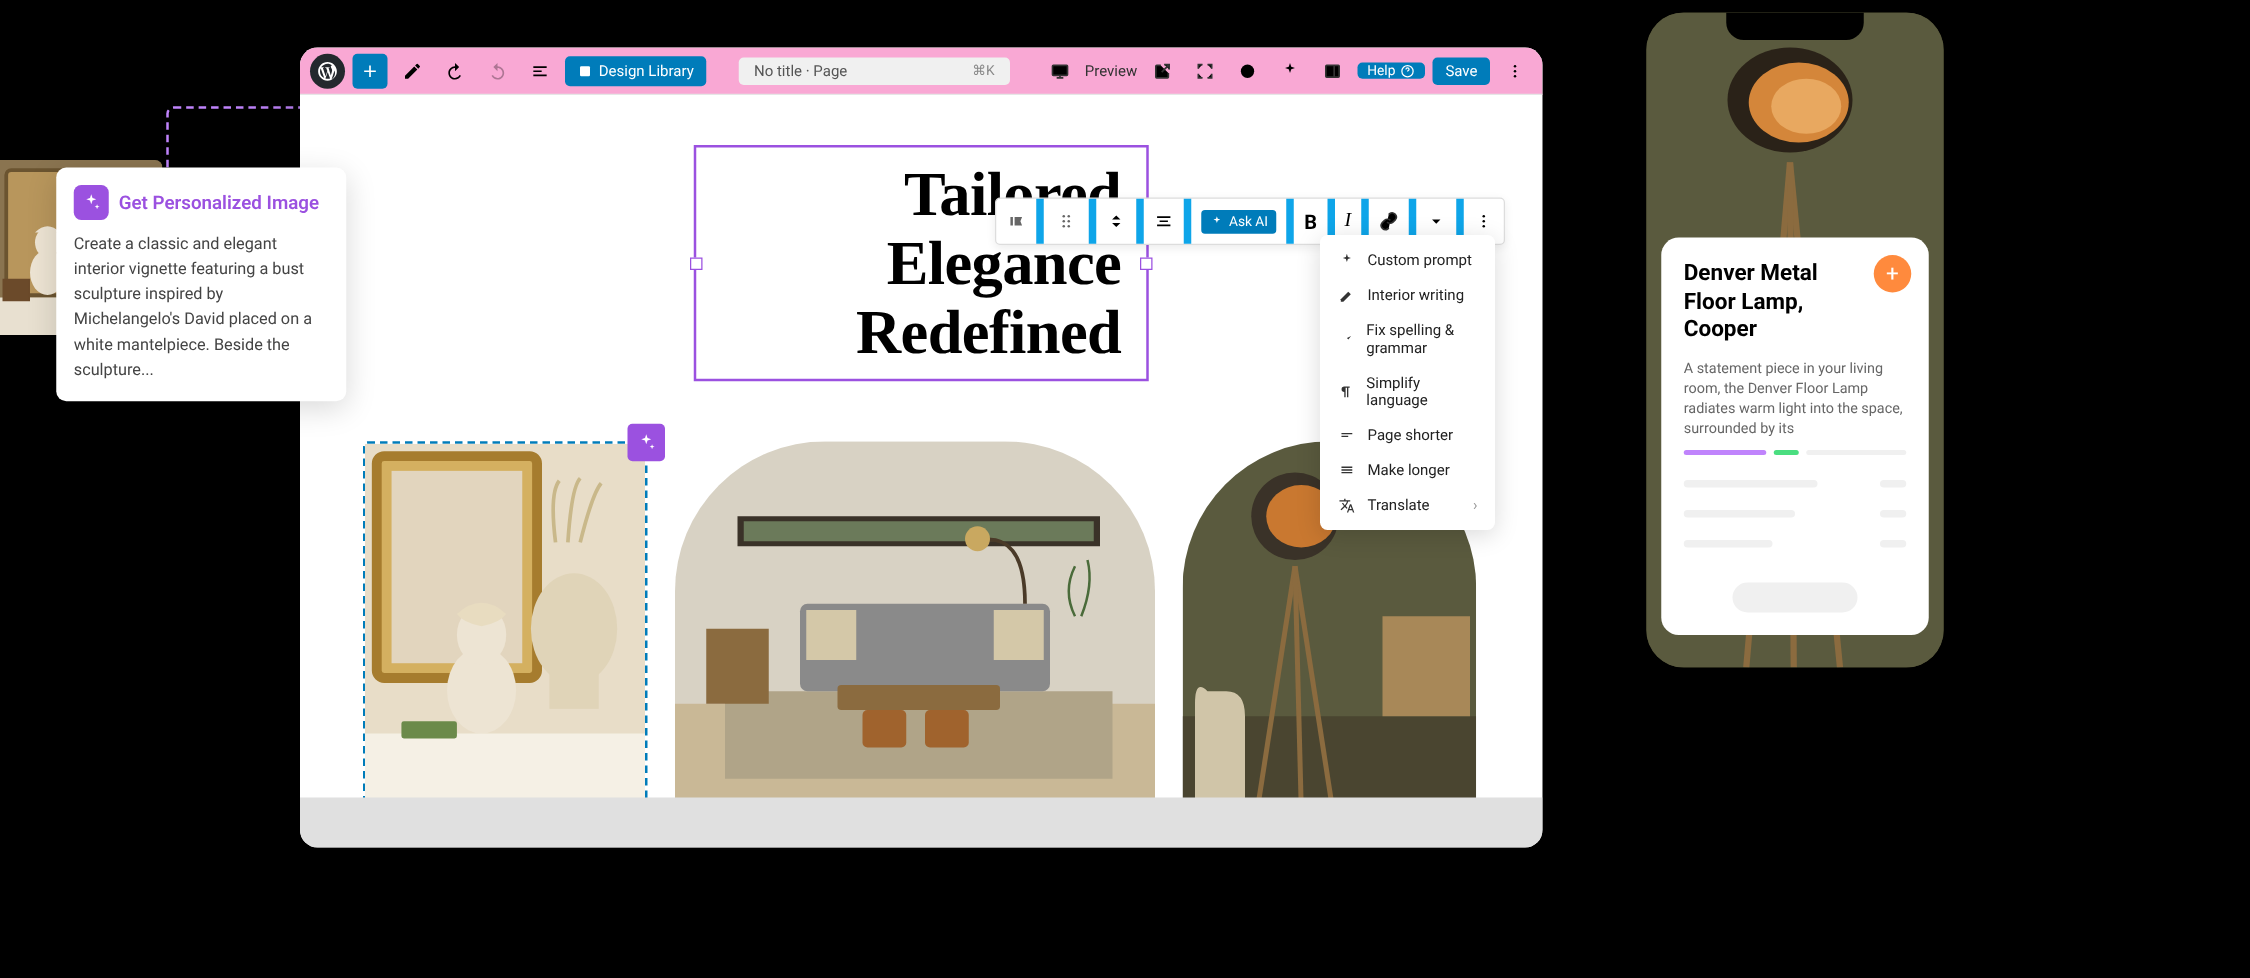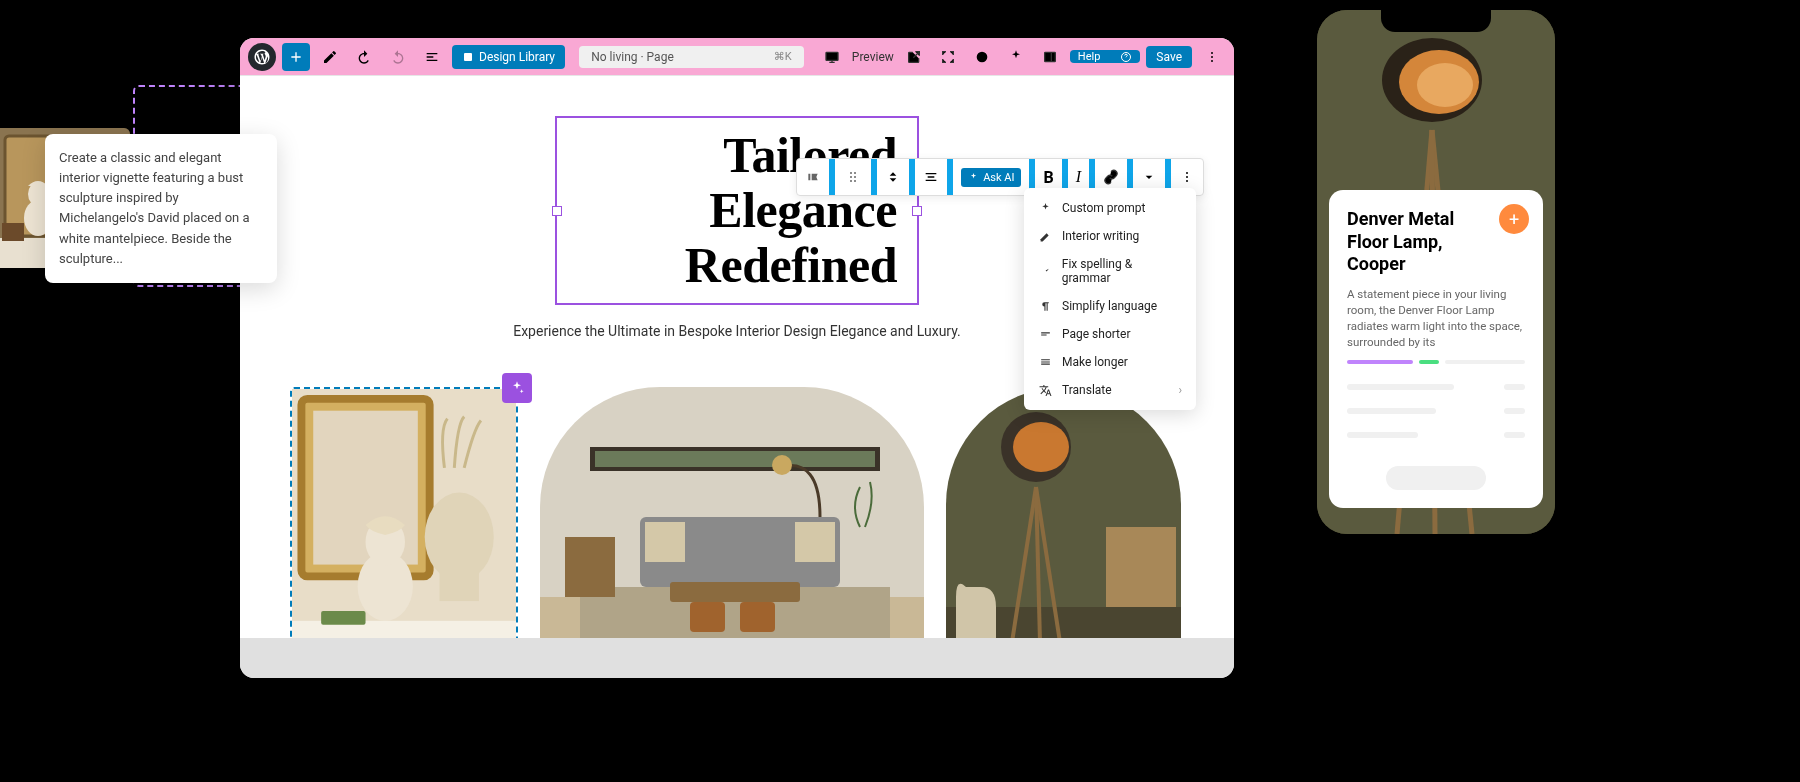--- a/index.html
+++ b/index.html
@@ -80,21 +80,21 @@
 .title-pill .kbd { font-size: 11px; color: #888; }
 .preview-txt { font-size: 12px; color: #333; }
 .help-btn {
   background: #007cba;
   color: #fff;
   padding: 0 8px;
   border-radius: 4px;
   font-size: 11px;
   display: flex;
   align-items: center;
-  gap: 20px;
+  gap: 4px;
 }
 .save-btn {
   background: #007cba;
   color: #fff;
   padding: 4px 10px;
   border-radius: 4px;
   font-size: 12px;
 }
 .canvas {
   padding: 40px 50px 0;
@@ -191,21 +191,21 @@
   border-radius: 3px;
   font-size: 11px;
   display: flex;
   align-items: center;
   gap: 4px;
 }
 .ctx-menu {
   position: absolute;
   right: 38px;
   top: 150px;
-  width: 172px;
+  width: 140px;
   background: #fff;
   border-radius: 6px;
   box-shadow: 0 4px 20px rgba(0,0,0,0.15);
   padding: 6px 0;
   z-index: 20;
 }
 .ctx-item {
   display: flex;
   align-items: center;
   gap: 10px;
@@ -392,20 +392,28 @@
     <path d="M75 40 Q73 20 78 15 M80 40 Q82 18 85 14 M85 40 Q90 20 93 16" stroke="#c9b88a" stroke-width="2" fill="none"></path>
     <ellipse cx="82" cy="70" rx="16" ry="22" fill="#d4c5a0"></ellipse>
     <rect x="0" y="110" width="130" height="30" fill="#e8e0d0"></rect>
     <rect x="2" y="95" width="22" height="18" fill="#6b4a2a"></rect>
     <rect x="100" y="95" width="18" height="16" fill="#5a3f28"></rect>
   </svg>
 </div>
 
 <div class="popup-wrap">
   <div class="popup">
+    <div class="popup-head">
+      <div class="popup-ico">
+        <svg class="ic" viewBox="0 0 24 24">
+            <path d="M12 2l1.5 4.5L18 8l-4.5 1.5L12 14l-1.5-4.5L6 8l4.5-1.5zM19 14l.8 2.2L22 17l-2.2.8L19 20l-.8-2.2L16 17l2.2-.8z"></path>
+          </svg>
+      </div>
+      <div class="popup-title">Get Personalized Image</div>
+    </div>
     <div class="popup-body">Create a classic and elegant interior vignette featuring a bust sculpture inspired by Michelangelo's David placed on a white mantelpiece. Beside the sculpture...</div>
   </div>
 </div>
 
 <div class="editor-window">
 
   <div class="toolbar">
     <div class="wp-logo">
       <svg viewBox="0 0 24 24" width="18" height="18" fill="#fff">
           <path d="M12 2C6.5 2 2 6.5 2 12s4.5 10 10 10 10-4.5 10-10S17.5 2 12 2zm-8 10c0-1.2.3-2.3.7-3.3l3.8 10.4C5.3 17.7 4 15 4 12zm8 8c-.8 0-1.5-.1-2.2-.3l2.4-7 2.5 6.8c0 .1 0 .1.1.1-.9.3-1.8.4-2.8.4zm1.1-11.7c.5 0 .9-.1.9-.1.4 0 .4-.7-.1-.6 0 0-1.3.1-2.2.1-.8 0-2.1-.1-2.1-.1-.4 0-.5.6 0 .6 0 0 .4.1.9.1l1.3 3.5-1.8 5.4-3-8.9c.5 0 .9-.1.9-.1.4 0 .4-.7-.1-.6 0 0-1.3.1-2.2.1h-.5C7.3 5.3 9.5 4 12 4c1.9 0 3.6.7 4.9 1.9h-.1c-.8 0-1.3.7-1.3 1.4 0 .6.4 1.2.8 1.8.3.5.6 1.2.6 2.1 0 .7-.3 1.5-.6 2.6l-.8 2.6-2.4-8.1zm6.1 2.3c.5 1 .8 2.1.8 3.4 0 2.7-1.5 5.1-3.6 6.4l2.4-7.1c.5-1.1.6-2.1.6-2.9-.1.1-.1.1-.2.2z"></path>
@@ -437,21 +445,21 @@
         </svg>
     </div>
     <div class="design-lib">
       <svg width="12" height="12" viewBox="0 0 24 24" fill="#fff">
           <rect x="4" y="4" width="16" height="16" rx="2"></rect>
         </svg>
       <span>Design Library</span>
     </div>
     <div class="title-bar">
       <div class="title-pill">
-        <span>No living · Page</span>
+        <span>No title · Page</span>
         <span class="kbd">⌘K</span>
       </div>
     </div>
     <div class="tb-btn">
       <svg class="ic" viewBox="0 0 24 24" fill="none" stroke="#333" stroke-width="2">
           <rect x="3" y="5" width="18" height="12" rx="1"></rect>
           <path d="M8 20h8M12 17v3"></path>
         </svg>
     </div>
     <span class="preview-txt">Preview</span>
@@ -495,21 +503,20 @@
           <circle cx="12" cy="12" r="1.5"></circle>
           <circle cx="12" cy="18" r="1.5"></circle>
         </svg>
     </div>
   </div>
 
   <div class="canvas">
     <div class="heading-box">
       <h1 class="main-head">Tailored Elegance Redefined</h1>
     </div>
-    <p class="subhead">Experience the Ultimate in Bespoke Interior Design Elegance and Luxury.</p>
 
     <div class="gallery">
       <div class="g1" style="position:relative">
         <div class="ai-badge">
           <svg width="16" height="16" viewBox="0 0 24 24" fill="#fff">
               <path d="M12 2l1.5 4.5L18 8l-4.5 1.5L12 14l-1.5-4.5L6 8l4.5-1.5zM19 14l.8 2.2L22 17l-2.2.8L19 20l-.8-2.2L16 17l2.2-.8z"></path>
             </svg>
         </div>
         <svg class="scene" viewBox="0 0 228 294" preserveAspectRatio="xMidYMid slice">
           <rect width="228" height="294" fill="#e8ddc8"></rect>

